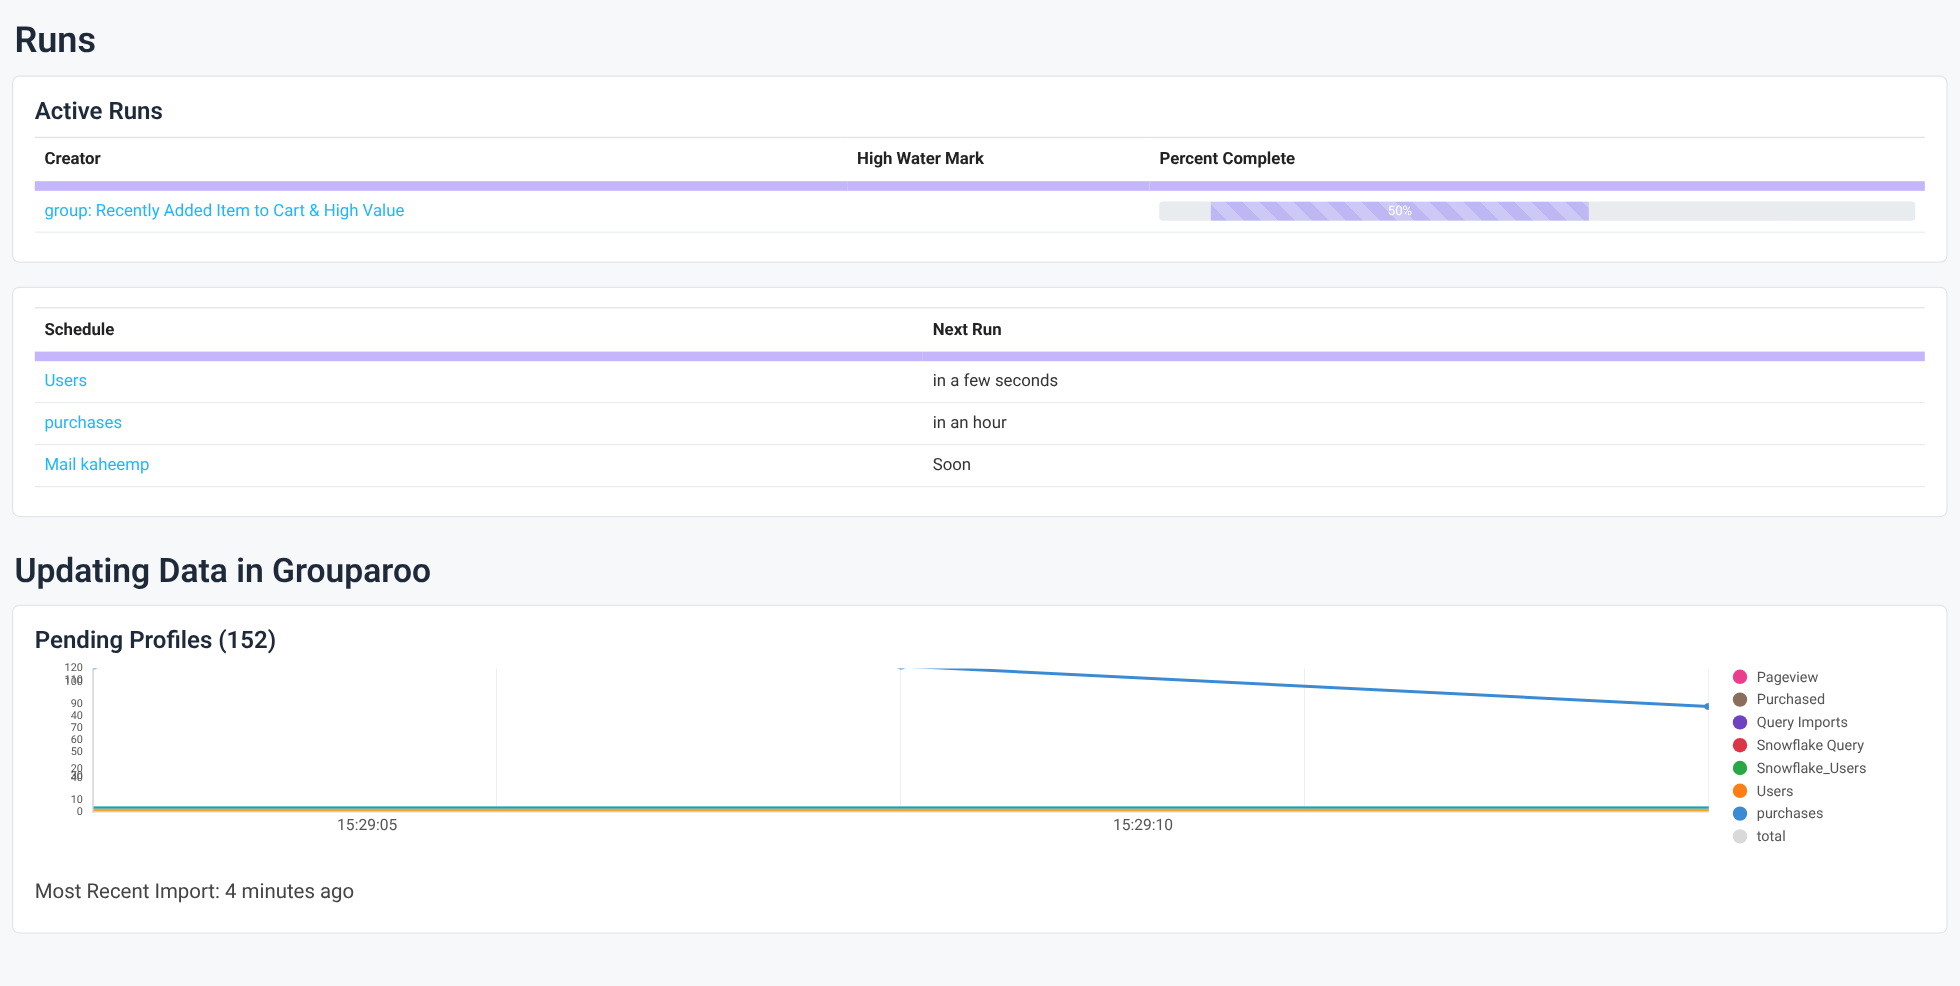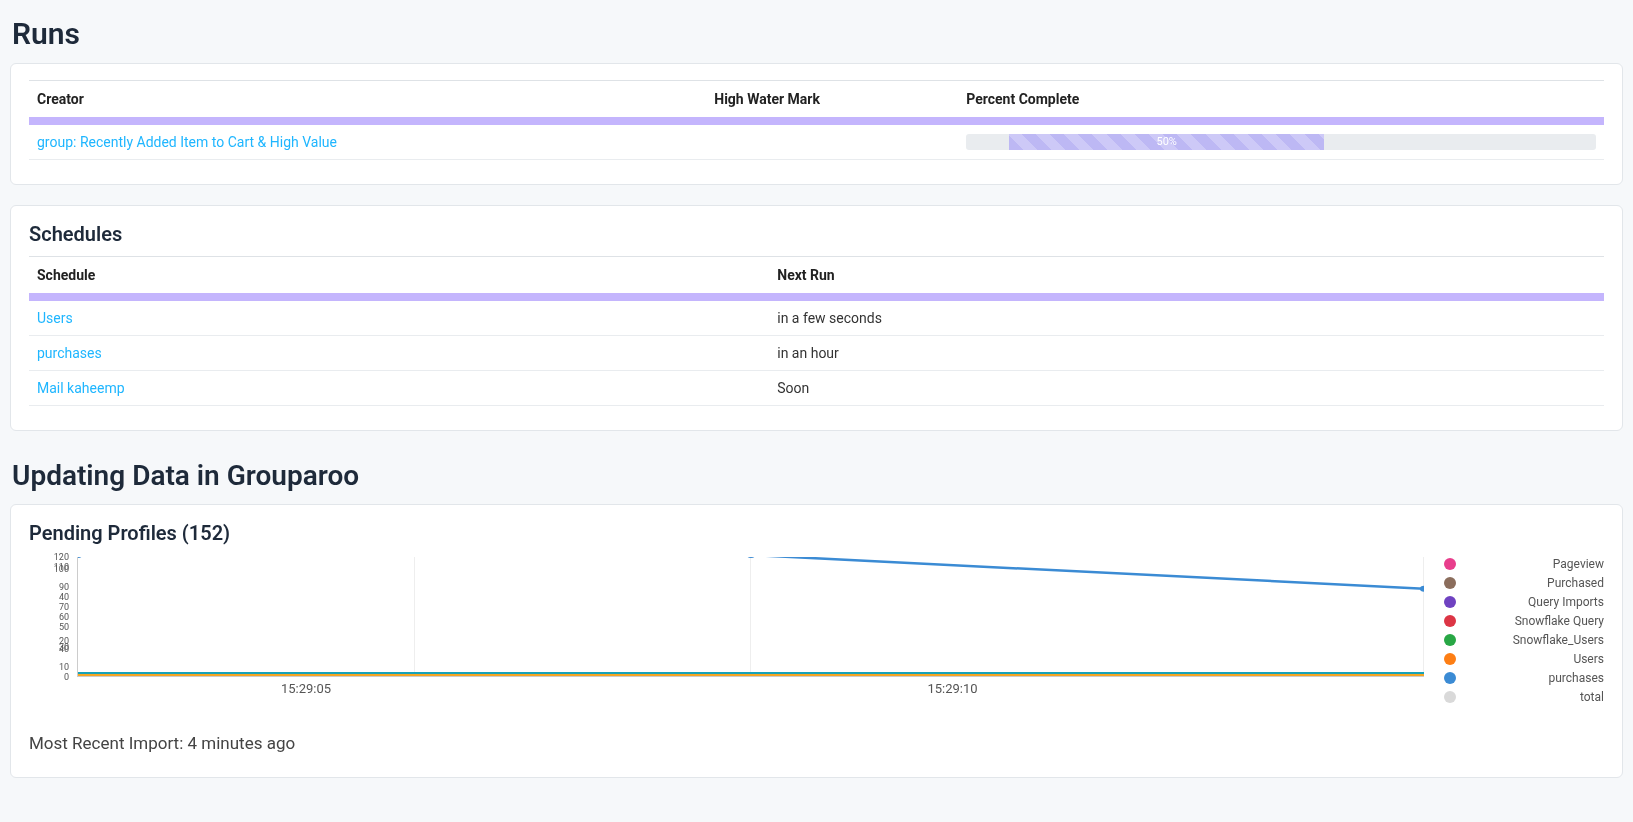--- a/index.html
+++ b/index.html
@@ -138,37 +138,37 @@
     flex: 0 0 160px;
     font-size: 12px;
     color: #555;
   }
   .legend-row {
     display: flex;
     align-items: center;
     gap: 8px;
     margin-bottom: 5px;
     cursor: pointer;
-    justify-content: space-between;
   }
   .swatch {
     width: 12px; height: 12px; border-radius: 50%;
   }
   .footer-note {
     font-size: 17px;
     color: #444;
     margin-top: 24px;
   }
 </style>
 </head>
 <body>
 
 <h1>Runs</h1>
 
 <div class="card">
+  <div class="card-title">Active Runs</div>
   <table>
     <colgroup>
         <col style="width:43%">
         <col style="width:16%">
         <col style="width:41%">
       </colgroup>
     <thead>
       <tr>
         <th>Creator</th>
         <th>High Water Mark</th>
@@ -183,21 +183,20 @@
           <div class="progress-wrap">
             <div class="progress-fill" style="width: 50%;">50%</div>
           </div>
         </td>
       </tr>
     </tbody>
   </table>
 </div>
 
 <div class="card">
-  <div class="card-title">Schedules</div>
   <table>
     <colgroup>
         <col style="width:47%">
         <col style="width:53%">
       </colgroup>
     <thead>
       <tr>
         <th>Schedule</th>
         <th>Next Run</th>
       </tr>

